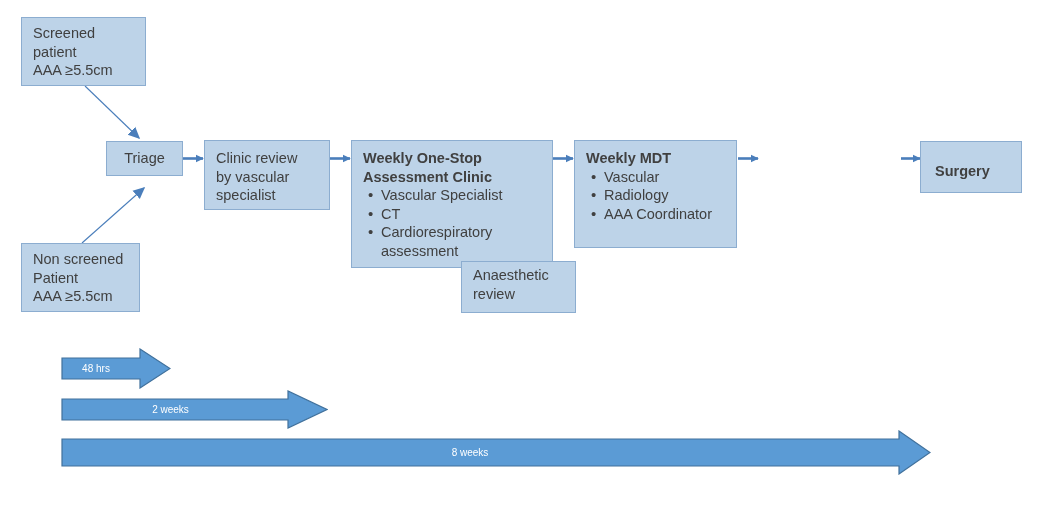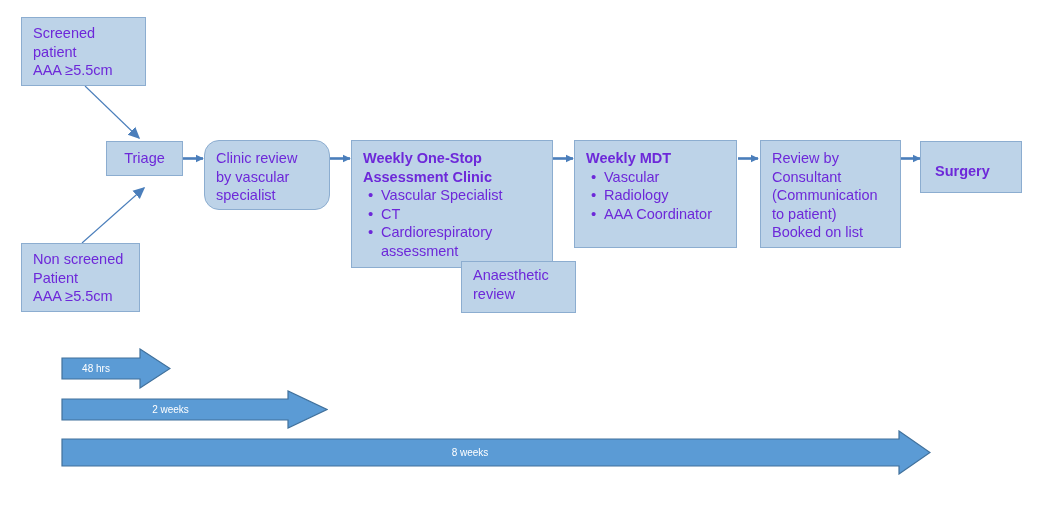--- a/index.html
+++ b/index.html
@@ -16,21 +16,21 @@
     width: 1048px;
     height: 512px;
     background: #ffffff;
     overflow: hidden;
   }
   .node {
     position: absolute;
     box-sizing: border-box;
     background: #bdd3e8;
     border: 1px solid #8cadd0;
-    color: #6d28d9;
+    color: #404040;
     font-size: 14.5px;
     line-height: 1.28;
     padding: 6px 9px 6px 11px;
   }
   .node.center {
     display: flex;
     align-items: center;
     justify-content: center;
     padding: 2px 6px;
     text-align: center;
@@ -143,21 +143,21 @@
       <div>Non screened</div>
       <div>Patient</div>
       <div>AAA ≥5.5cm</div>
     </div>
   </div>
 
   <div class="node center" style="left:106px; top:141px; width:77px; height:35px;">
     <span>Triage</span>
   </div>
 
-  <div class="node" style="left:204px; top:140px; width:126px; height:70px; padding-top:8px;border-radius:15px;">
+  <div class="node" style="left:204px; top:140px; width:126px; height:70px; padding-top:8px;">
     <div class="plain-lines">
       <div>Clinic review</div>
       <div>by vascular</div>
       <div>specialist</div>
     </div>
   </div>
 
   <div class="node" style="left:351px; top:140px; width:202px; height:128px; padding-top:8px;">
     <span class="title">Weekly One-Stop</span>
     <span class="title">Assessment Clinic</span>
@@ -177,29 +177,20 @@
 
   <div class="node" style="left:574px; top:140px; width:163px; height:108px; padding-top:8px;">
     <span class="title">Weekly MDT</span>
     <ul>
       <li>Vascular</li>
       <li>Radiology</li>
       <li>AAA Coordinator</li>
     </ul>
   </div>
 
-  <div class="node" style="left:760px; top:140px; width:141px; height:108px; padding-top:8px;">
-    <div class="plain-lines">
-      <div>Review by</div>
-      <div>Consultant</div>
-      <div>(Communication</div>
-      <div>to patient)</div>
-      <div>Booked on list</div>
-    </div>
-  </div>
 
   <div class="node" style="left:920px; top:141px; width:102px; height:52px; display:flex; align-items:flex-end; padding:0 0 11px 14px;">
     <span class="title">Surgery</span>
   </div>
 
   <div class="tl-arrow tl-1" style="left:61px; top:348px; width:110px; height:41px;">
     <svg width="110" height="41" viewBox="0 0 110 41">
       <polygon points="1,10 79,10 79,1 109,20.5 79,40 79,31 1,31" fill="#5b9bd5" stroke="#41719c" stroke-width="1.2"></polygon>
     </svg>
     <span class="tl-label">48 hrs</span>

